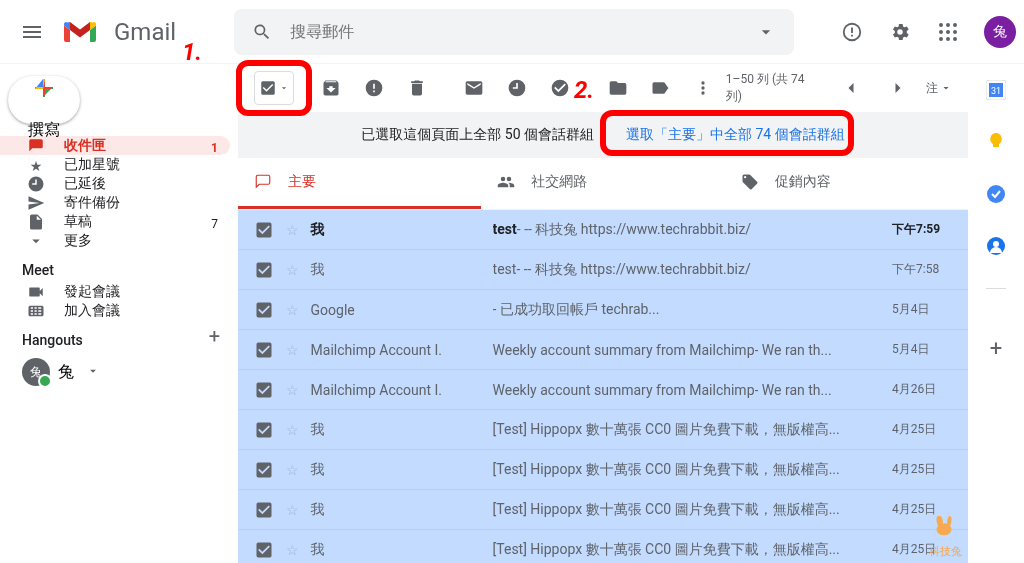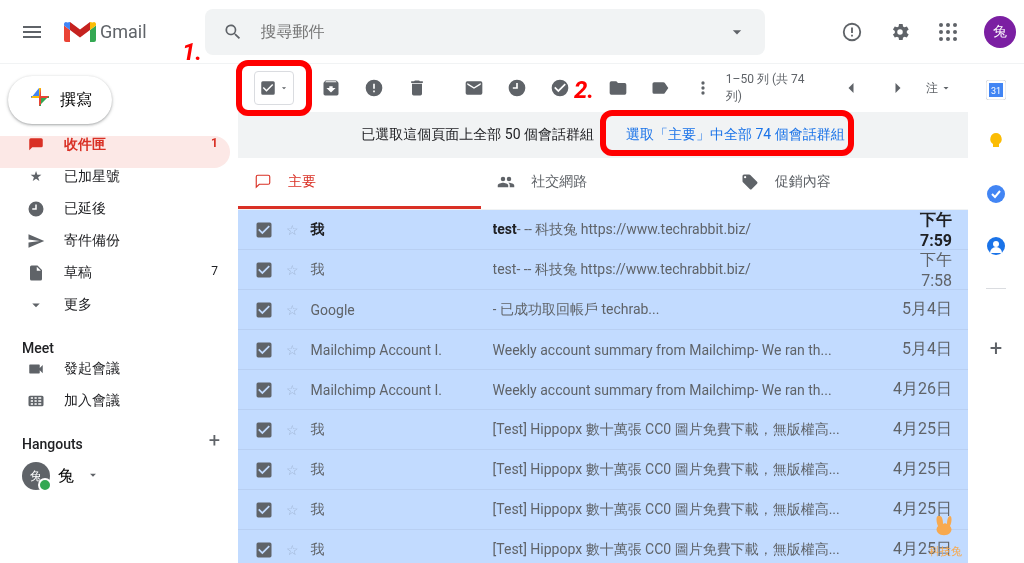--- a/index.html
+++ b/index.html
@@ -1,30 +1,30 @@
 <!DOCTYPE html>
 <html><head>
 <meta charset="utf-8">
 <style>
 * { box-sizing: border-box; margin: 0; padding: 0; font-family: "Google Sans", Roboto, Arial, sans-serif; }
 body { width: 1024px; height: 563px; overflow: hidden; background: #fff; position: relative; }
 .header { height: 64px; display: flex; align-items: center; padding: 0 8px; gap: 8px; border-bottom: 1px solid #f1f3f4; }
 .menu-btn { width: 48px; height: 48px; border-radius: 50%; display: flex; align-items: center; justify-content: center; cursor: pointer; color: #5f6368; }
 .logo { display: flex; align-items: center; gap: 4px; margin-right: 20px; }
-.logo-text { font-size: 18px; color: #5f6368; }
+.logo-text { font-size: 24px; color: #5f6368; margin-left: 14px; }
 .search-bar { flex: 1; max-width: 560px; background: #f1f3f4; border-radius: 8px; height: 46px; display: flex; align-items: center; padding: 0 8px; margin-left: 30px; }
 .search-bar input { flex: 1; border: none; background: transparent; font-size: 16px; padding: 0 8px; outline: none; color: #14532d; }
 .header-right { margin-left: auto; display: flex; align-items: center; gap: 8px; }
 .icon-btn { width: 40px; height: 40px; border-radius: 50%; display: flex; align-items: center; justify-content: center; cursor: pointer; color: #5f6368; }
 .avatar { width: 32px; height: 32px; border-radius: 50%; background: #7b1fa2; color: #fff; display: flex; align-items: center; justify-content: center; font-size: 14px; margin-left: 8px; }
 .body { display: flex; height: calc(100% - 64px); }
 .sidebar { width: 238px; padding: 8px 0; }
-.compose { margin: 4px 8px 12px; height: 48px; border-radius: 24px; display: flex; align-items: center; padding: 0 20px; box-shadow: 0 1px 2px rgba(60,64,67,.3), 0 1px 3px 1px rgba(60,64,67,.15); gap: 8px; cursor: pointer; width: fit-content; }
+.compose { margin: 4px 8px 12px; height: 48px; border-radius: 24px; display: flex; align-items: center; padding: 0 20px; box-shadow: 0 1px 2px rgba(60,64,67,.3), 0 1px 3px 1px rgba(60,64,67,.15); gap: 14px; cursor: pointer; width: fit-content; flex-direction: column; }
 .compose-plus { font-size: 24px; font-weight: 500; }
-.nav-item { height: 32px; display: flex; align-items: flex-start; padding: 0 12px 0 26px; gap: 18px; font-size: 14px; color: #202124; cursor: pointer; border-radius: 0 16px 16px 0; margin-right: 8px; }
+.nav-item { height: 19px; display: flex; align-items: flex-end; padding: 0 12px 0 26px; gap: 18px; font-size: 14px; color: #202124; cursor: pointer; border-radius: 0 16px 16px 0; margin-right: 8px; }
 .nav-item.active { background: #fce8e6; color: #d93025; font-weight: 700; }
 .nav-item.active .nav-icon { color: #d93025; }
 .nav-item .badge { margin-left: auto; font-size: 12px; }
 .nav-icon { width: 20px; color: #5f6368; display: flex; justify-content: center; }
 .section-hdr { font-size: 14px; font-weight: 500; padding: 12px 0 4px 22px; color: #202124; }
 .meet-row { display: flex; justify-content: space-between; align-items: center; padding-right: 18px; }
 .hangouts-user { display: flex; align-items: center; gap: 8px; padding: 6px 22px; }
 .hangouts-user .dot { width: 28px; height: 28px; border-radius: 50%; background: #5f6368; color: #fff; display: flex; align-items: center; justify-content: center; font-size: 12px; position: relative; }
 .hangouts-user .dot::after { content: ''; position: absolute; width: 10px; height: 10px; background: #34a853; border: 2px solid #fff; border-radius: 50%; bottom: -2px; right: -2px; }
 .main { flex: 1; display: flex; flex-direction: column; position: relative; }
@@ -40,21 +40,21 @@
 .tab.active { color: #d93025; border-bottom-color: #d93025; }
 .email-list { flex: 1; overflow-y: auto; }
 .email-row { height: 40px; display: flex; align-items: center; padding: 0 16px; gap: 12px; font-size: 14px; background: #c2dbff; border-bottom: 1px solid rgba(0,0,0,.05); cursor: pointer; }
 .email-row.bold .sender, .email-row.bold .subject, .email-row.bold .date { font-weight: 700; color: #202124; }
 .check { width: 20px; height: 20px; display: flex; align-items: center; justify-content: center; }
 .star { color: rgba(0,0,0,.2); }
 .sender { width: 170px; color: #5f6368; }
 .subject-area { flex: 1; display: flex; overflow: hidden; white-space: nowrap; color: #5f6368; }
 .subject { color: #5f6368; }
 .snippet { color: #5f6368; overflow: hidden; text-overflow: ellipsis; }
-.date { width: 60px; text-align: right; color: #5f6368; font-size: 16px; }
+.date { width: 60px; text-align: left; color: #5f6368; font-size: 12px; }
 .rightbar { width: 56px; display: flex; flex-direction: column; align-items: center; padding-top: 16px; gap: 28px; }
 .annotation-1 { position: absolute; color: #ff0000; font-weight: 700; font-style: italic; font-size: 24px; }
 .red-box { position: absolute; border: 6px solid #ff0000; border-radius: 12px; pointer-events: none; }
 .watermark { position: absolute; bottom: 4px; right: 62px; font-size: 11px; color: #f7a94f; text-align: center; }
 .watermark svg { display: block; margin: 0 auto 2px; }
 </style>
 </head>
 <body>
 
 <div class="header">

